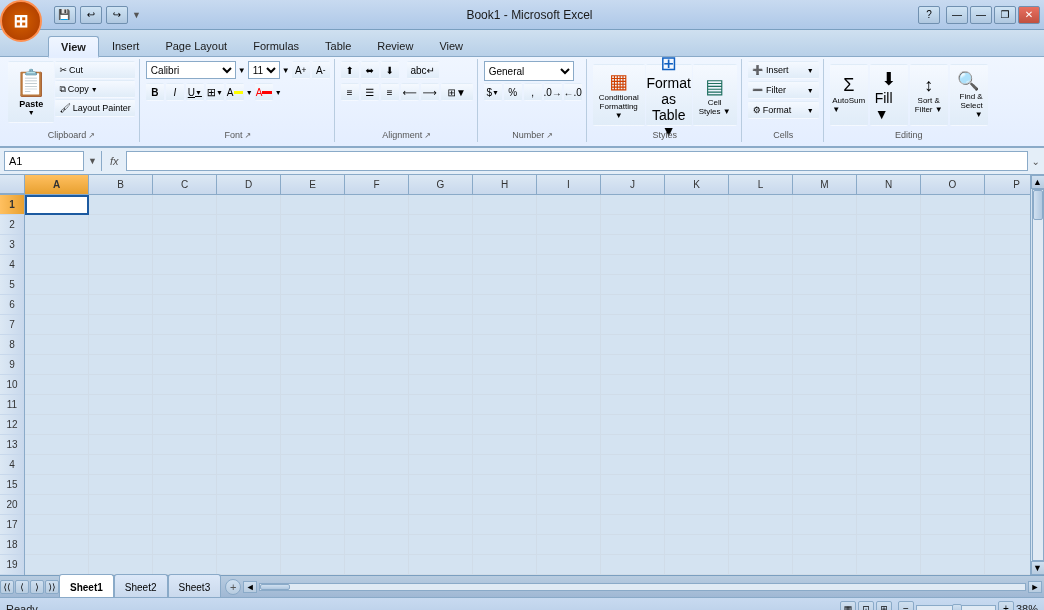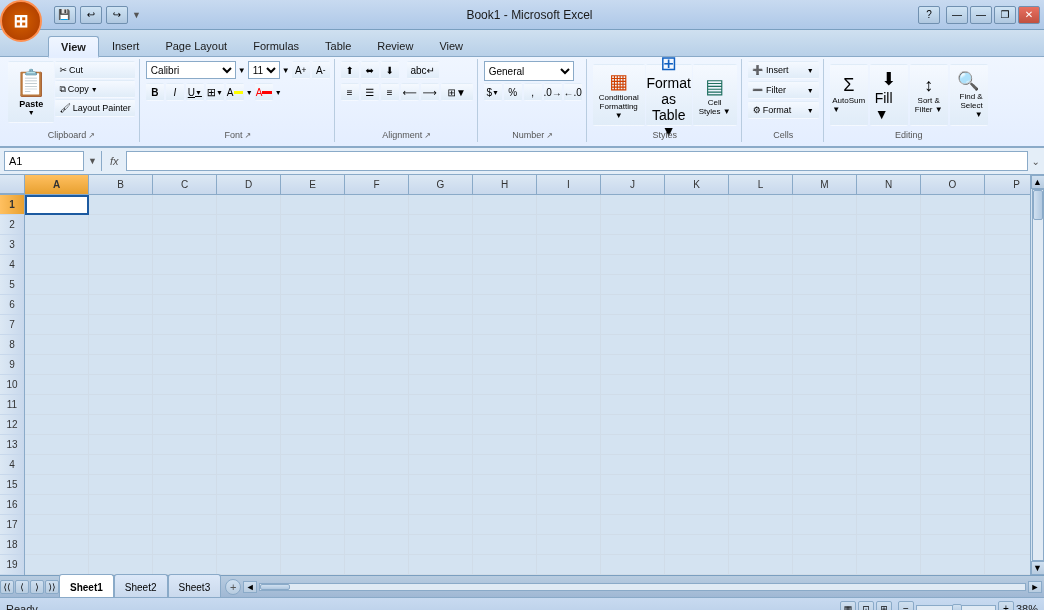--- a/index.html
+++ b/index.html
@@ -647,21 +647,21 @@
           <div class="row-num">6</div>
           <div class="row-num">7</div>
           <div class="row-num">8</div>
           <div class="row-num">9</div>
           <div class="row-num">10</div>
           <div class="row-num">11</div>
           <div class="row-num">12</div>
           <div class="row-num">13</div>
           <div class="row-num">4</div>
           <div class="row-num">15</div>
-          <div class="row-num">16</div>
+          <div class="row-num">20</div>
           <div class="row-num">17</div>
           <div class="row-num">18</div>
           <div class="row-num">19</div>
         </div>
 
         <div id="grid" style="overflow:hidden;">
           <div class="grid-row">
             <div class="cell selected"></div>
             <div class="cell"></div>
             <div class="cell"></div>

